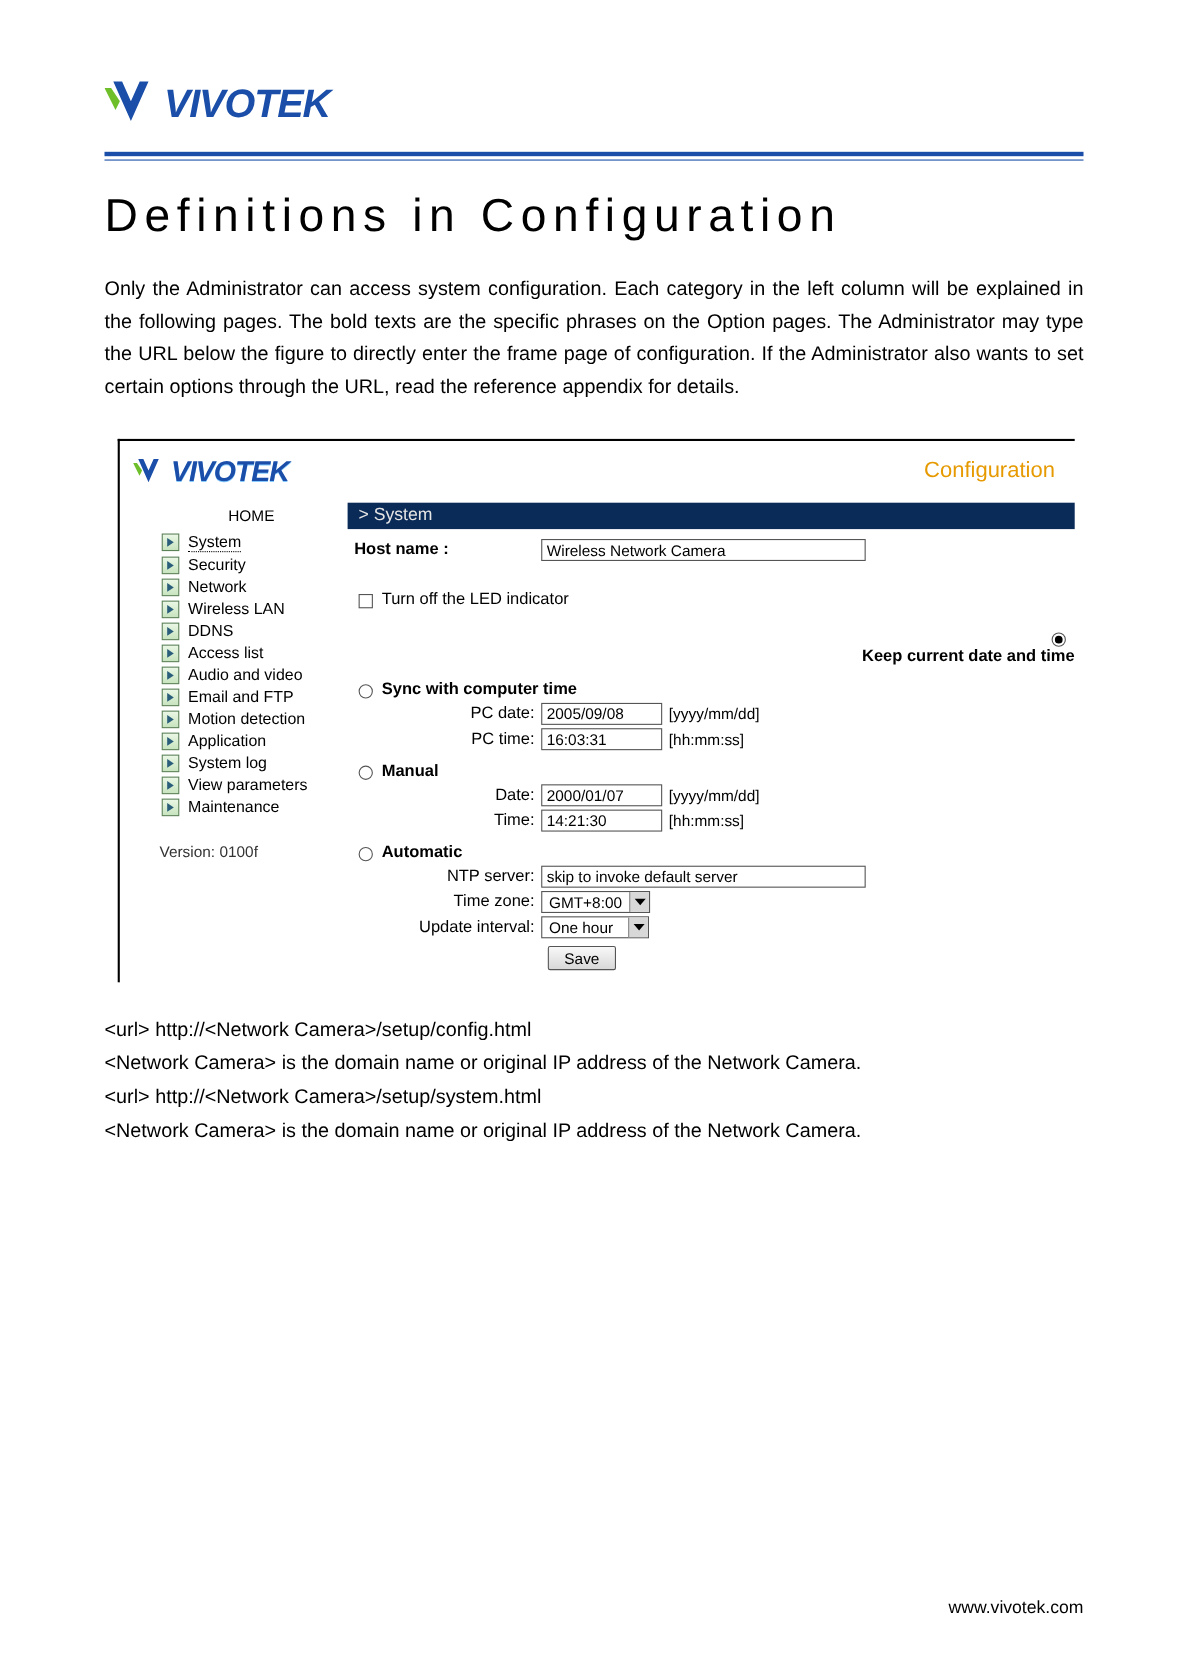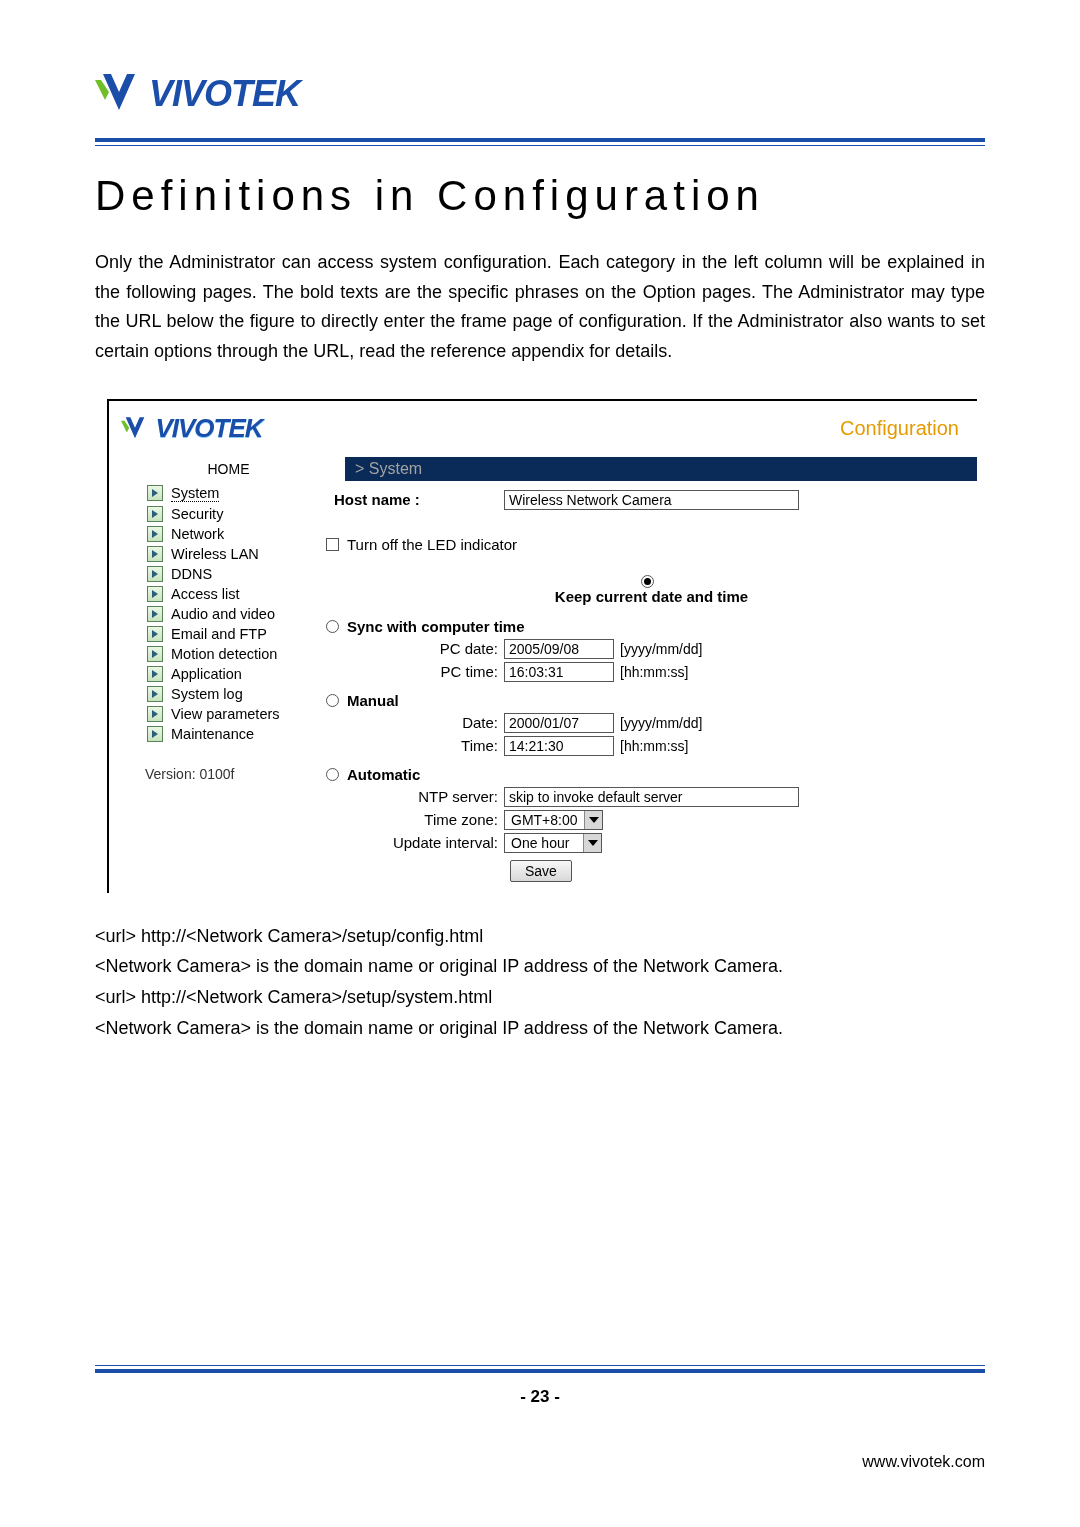--- a/index.html
+++ b/index.html
@@ -143,33 +143,32 @@
     font-size: 14px;
     padding: 22px 0 0 4px;
     color: #333;
   }
   .main {
     flex: 1;
     padding-bottom: 8px;
   }
   .section-bar {
     background: #0a2a57;
-    color: #a3a3a3;
+    color: #e5e5e5;
     padding: 3px 10px;
     font-size: 16px;
-    margin-left: 29px;
   }
   .form-area {
     padding: 6px 0 0 6px;
     font-size: 15px;
   }
   .row {
     display: flex;
     align-items: center;
-    margin: 3px 12px;
+    margin: 3px 0;
   }
   .lab-left {
     width: 170px;
     text-align: left;
     font-weight: bold;
     padding-right: 8px;
   }
   .lab-right {
     width: 170px;
     text-align: right;
@@ -180,21 +179,21 @@
     font-size: 14px;
     padding: 1px 4px;
     border: 1px solid #555;
     background: #fff;
   }
   .w300 { width: 295px; }
   .w110 { width: 110px; }
   .hint { margin-left: 6px; font-size: 14px; }
   .chk-row, .rad-row {
     display: flex;
-    align-items: center;
+    align-items: flex-end;
     margin: 10px 0 4px 4px;
   }
   .chk, .rad {
     width: 13px; height: 13px;
     border: 1px solid #555;
     margin-right: 8px;
     background: #fff;
     display: inline-block;
     position: relative;
     flex: 0 0 13px;
@@ -439,20 +438,16 @@
     </div>
   </div>
 
   <div class="post-notes">
     <div>&lt;url&gt; http://&lt;Network Camera&gt;/setup/config.html</div>
     <div>&lt;Network Camera&gt; is the domain name or original IP address of the Network Camera.</div>
     <div>&lt;url&gt; http://&lt;Network Camera&gt;/setup/system.html</div>
     <div>&lt;Network Camera&gt; is the domain name or original IP address of the Network Camera.</div>
   </div>
 
-  <div style="position:absolute; left:95px; right:95px; bottom:120px;">
-    <div class="footer-rule"></div>
-    <div class="page-num">- 23 -</div>
-  </div>
 
   <div class="site-url">www.vivotek.com</div>
 
 </div>
 
 </body></html>

